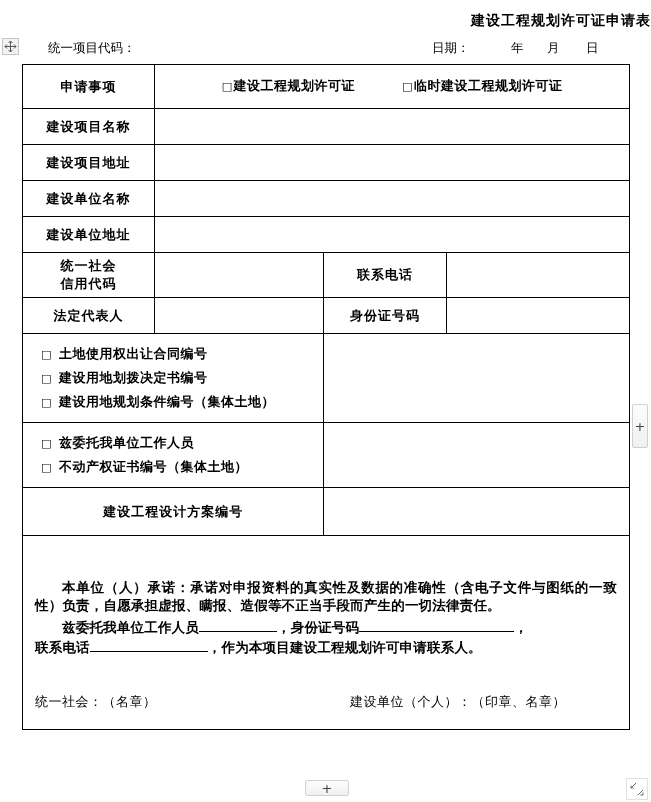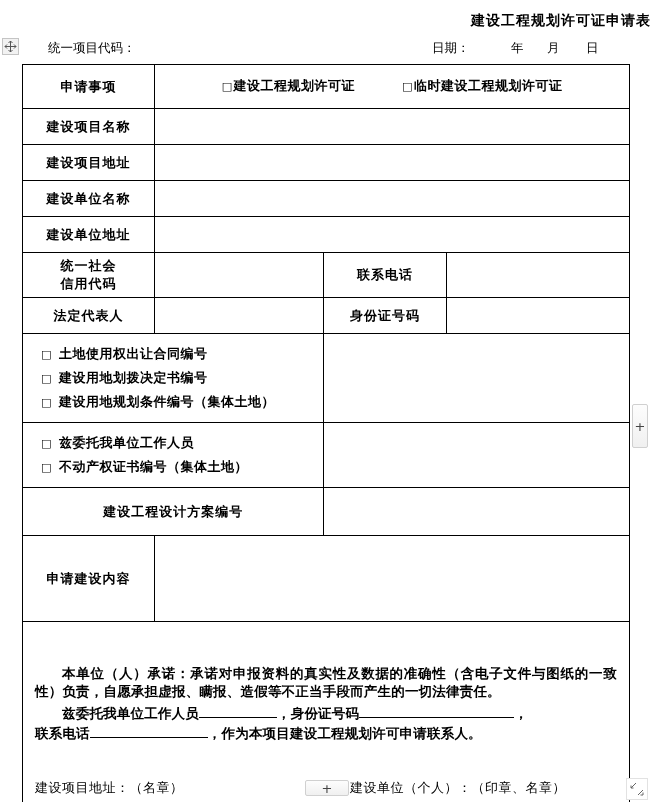--- a/index.html
+++ b/index.html
@@ -322,36 +322,32 @@
         </div>
       </td>
       <td class="val" colspan="2"></td>
     </tr>
 
     <tr class="r-scheme">
       <td class="lbl" colspan="2">建设工程设计方案编号</td>
       <td class="val" colspan="2"></td>
     </tr>
 
-    <tr class="r-content">
-      <td class="lbl">申请建设内容</td>
-      <td class="val" colspan="3"></td>
-    </tr>
 
     <tr class="r-commit">
       <td class="commit-cell" colspan="4">
         <div class="commit-p">本单位（人）承诺：承诺对申报资料的真实性及数据的准确性（含电子文件与图纸的一致性）负责，自愿承担虚报、瞒报、造假等不正当手段而产生的一切法律责任。</div>
         <div class="commit-p2">
           <span>兹委托我单位工作人员</span><span class="blank-line bl-name"></span><span>，身份证号码</span><span class="blank-line bl-id"></span><span>，</span>
         </div>
         <div>
           <span>联系电话</span><span class="blank-line bl-phone"></span><span>，作为本项目建设工程规划许可申请联系人。</span>
         </div>
         <div class="sign-row">
-          <span class="sign-left">建设项目地址：（名章）</span>
+          <span class="sign-left">统一社会：（名章）</span>
           <span class="sign-right">建设单位（个人）：（印章、名章）</span>
         </div>
       </td>
     </tr>
 
   </tbody>
 </table>
 
 <div id="row-insert-btn">+</div>
 <div id="col-insert-btn">+</div>

